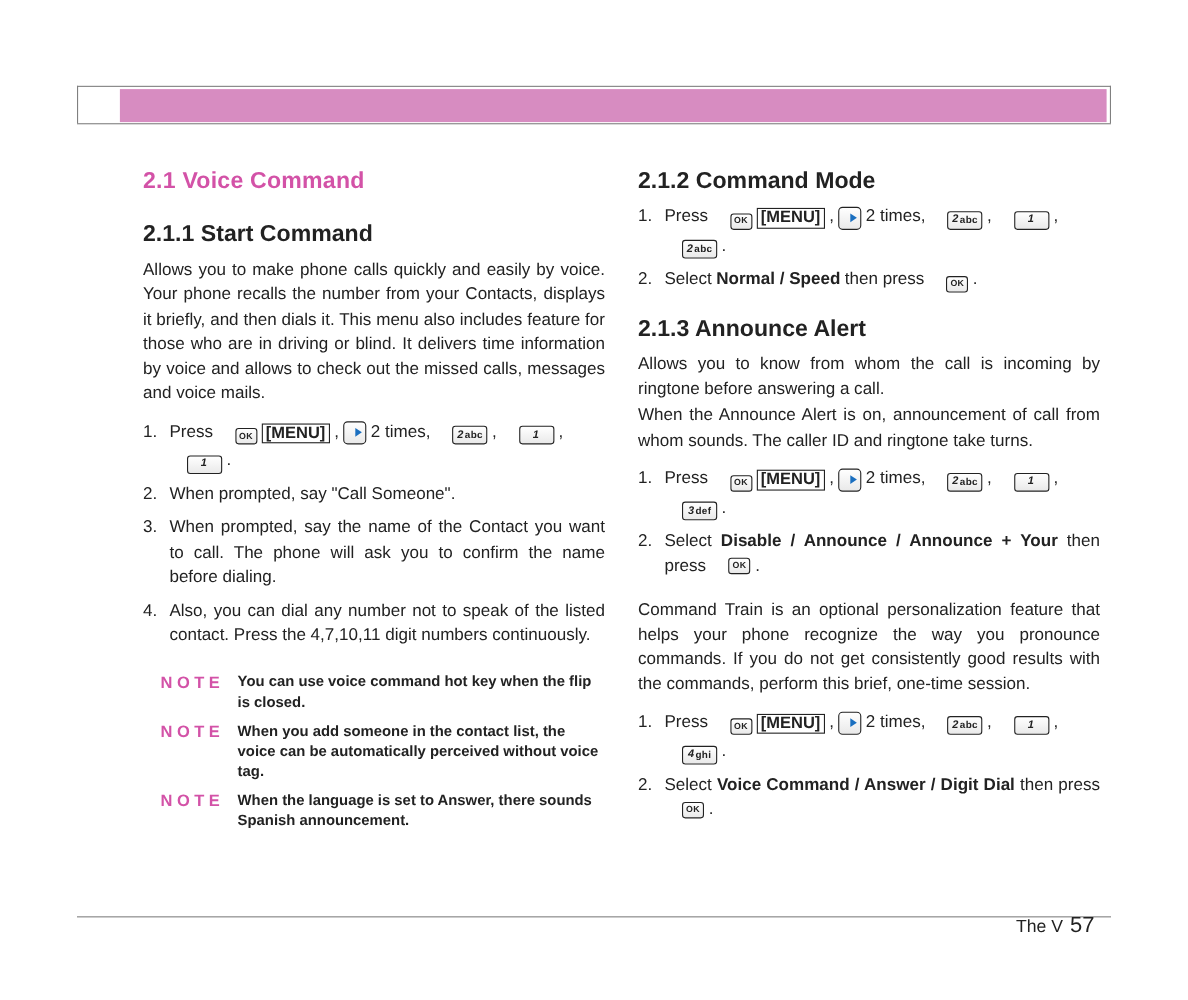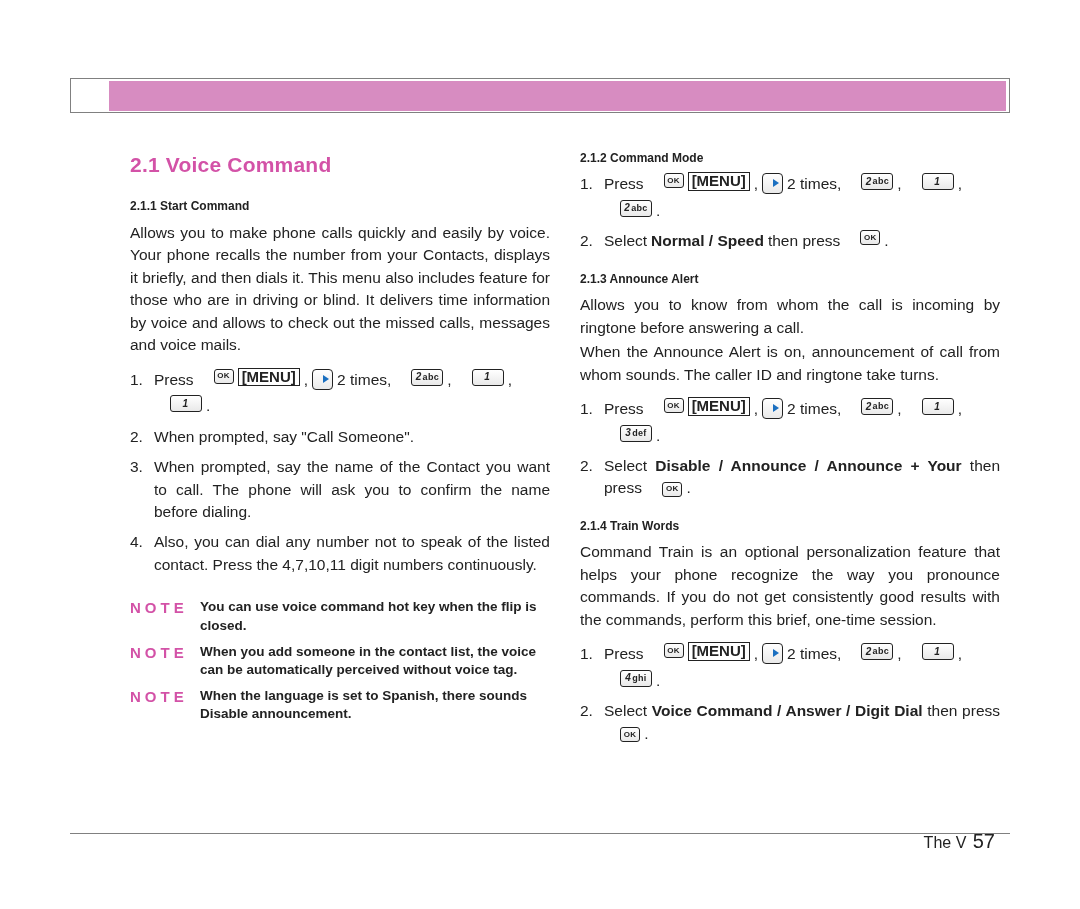--- a/index.html
+++ b/index.html
@@ -65,21 +65,21 @@
     padding-right: 10px;
   }
   h2.section-title {
     color: #d352a7;
     font-size: 21px;
     font-weight: bold;
     margin: 0 0 18px 0;
     letter-spacing: .2px;
   }
   h3.sub {
-    font-size: 12px;
+    font-size: 21px;
     font-weight: bold;
     margin: 0 0 6px 0;
     color: #222;
   }
   .para {
     text-align: justify;
     margin: 0 0 12px 0;
   }
   .step {
     display: flex;
@@ -91,27 +91,27 @@
     width: 24px;
     flex: none;
   }
   .step .body {
     flex: 1;
     text-align: justify;
   }
   .step .body.inline {
     display: flex;
     flex-wrap: wrap;
-    align-items: flex-start;
+    align-items: flex-end;
     gap: 4px 4px;
   }
   .note-row {
     display: flex;
     align-items: flex-start;
-    margin: 8px 0 0 0;
+    margin: 8px 0 0 16px;
     font-size: 13.5px;
     line-height: 1.35;
   }
   .note-label {
     color: #d352a7;
     font-weight: bold;
     letter-spacing: 4px;
     width: 70px;
     flex: none;
     font-size: 15px;
@@ -274,21 +274,21 @@
       <div class="note-row">
         <span class="note-label">NOTE</span>
         <span class="note-text">You can use voice command hot key when the flip is closed.</span>
       </div>
       <div class="note-row">
         <span class="note-label">NOTE</span>
         <span class="note-text">When you add someone in the contact list, the voice can be automatically perceived without voice tag.</span>
       </div>
       <div class="note-row">
         <span class="note-label">NOTE</span>
-        <span class="note-text">When the language is set to Spanish, there sounds  Disable announcement.</span>
+        <span class="note-text">When the language is set to Answer, there sounds  Spanish announcement.</span>
       </div>
 
     </div>
 
     <div class="col col-right">
 
       <h3 class="sub">2.1.2 Command Mode</h3>
 
       <div class="step">
         <span class="num">1.</span>
@@ -360,21 +360,20 @@
 
       <div class="step">
         <span class="num">2.</span>
         <span class="body">
           <span>Select </span><span class="strong">Disable / Announce / Announce + Your</span><span> then press </span>
           <span class="kb ok">OK</span><span> .</span>
         </span>
       </div>
 
       <div class="gap10"></div>
-      <h3 class="sub">2.1.4 Train Words</h3>
       <p class="para">Command Train is an optional personalization feature that helps your phone recognize the way you pronounce commands. If you do not get consistently good results with the commands, perform this brief, one-time session.</p>
 
       <div class="step">
         <span class="num">1.</span>
         <span class="body inline">
           <span>Press </span>
           <span class="kb ok">OK</span>
           <span class="menu-bold-box">[MENU]</span>
           <span>, </span>
           <span class="nav-key"></span>

